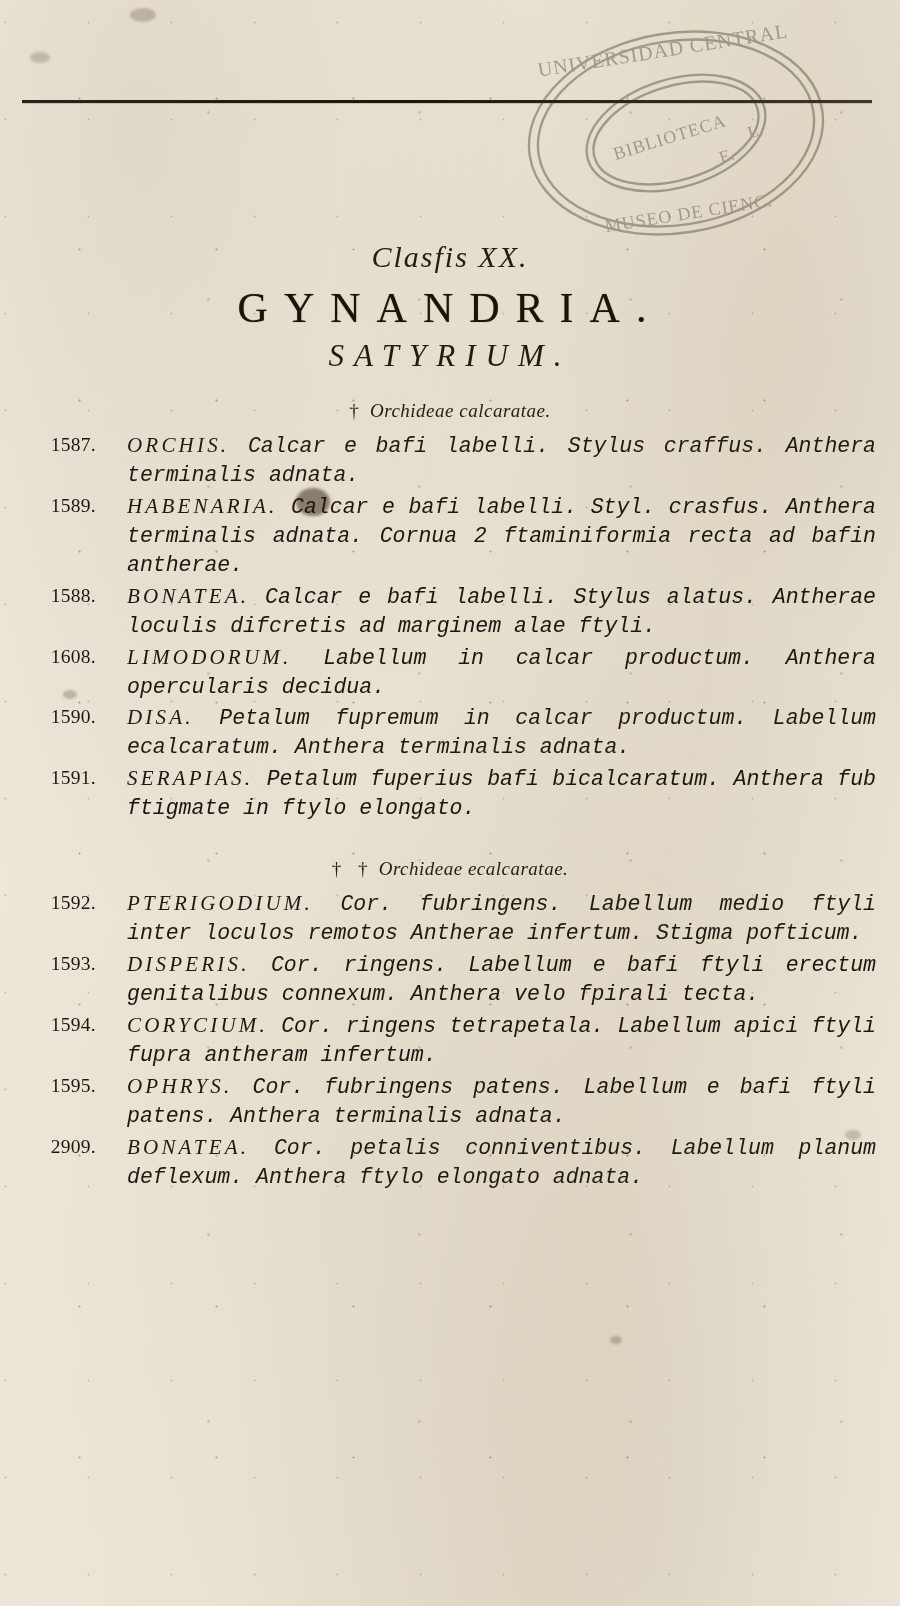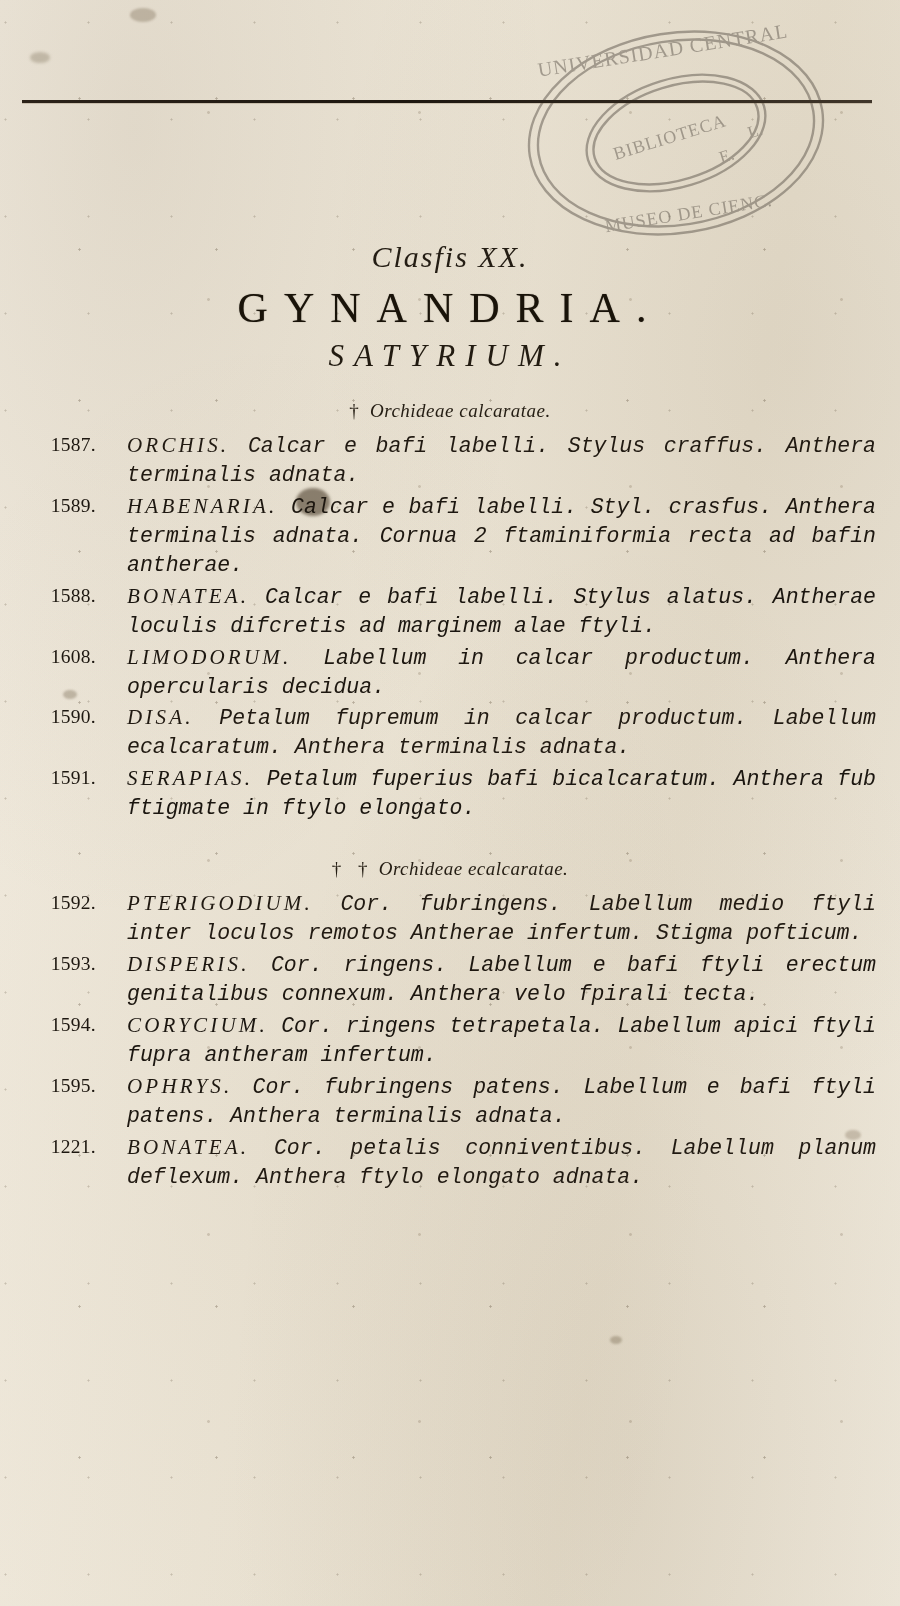--- a/index.html
+++ b/index.html
@@ -257,20 +257,20 @@
         <span class="num">1594.</span>
         <span class="body"><span class="gen">CORYCIUM.</span><span class="it"> Cor. ringens tetrapetala. Labellum apici ftyli fupra antheram infertum.</span></span>
       </div>
 
       <div class="entry">
         <span class="num">1595.</span>
         <span class="body"><span class="gen">OPHRYS.</span><span class="it"> Cor. fubringens patens. Labellum e bafi ftyli patens. Anthera terminalis adnata.</span></span>
       </div>
 
       <div class="entry">
-        <span class="num">1221.</span>
+        <span class="num">2909.</span>
         <span class="body"><span class="gen">BONATEA.</span><span class="it"> Cor. petalis conniventibus. Labellum planum deflexum. Anthera ftylo elongato adnata.</span></span>
       </div>
 
     </div>
 
   </div>
 </div>
 
 </body></html>

